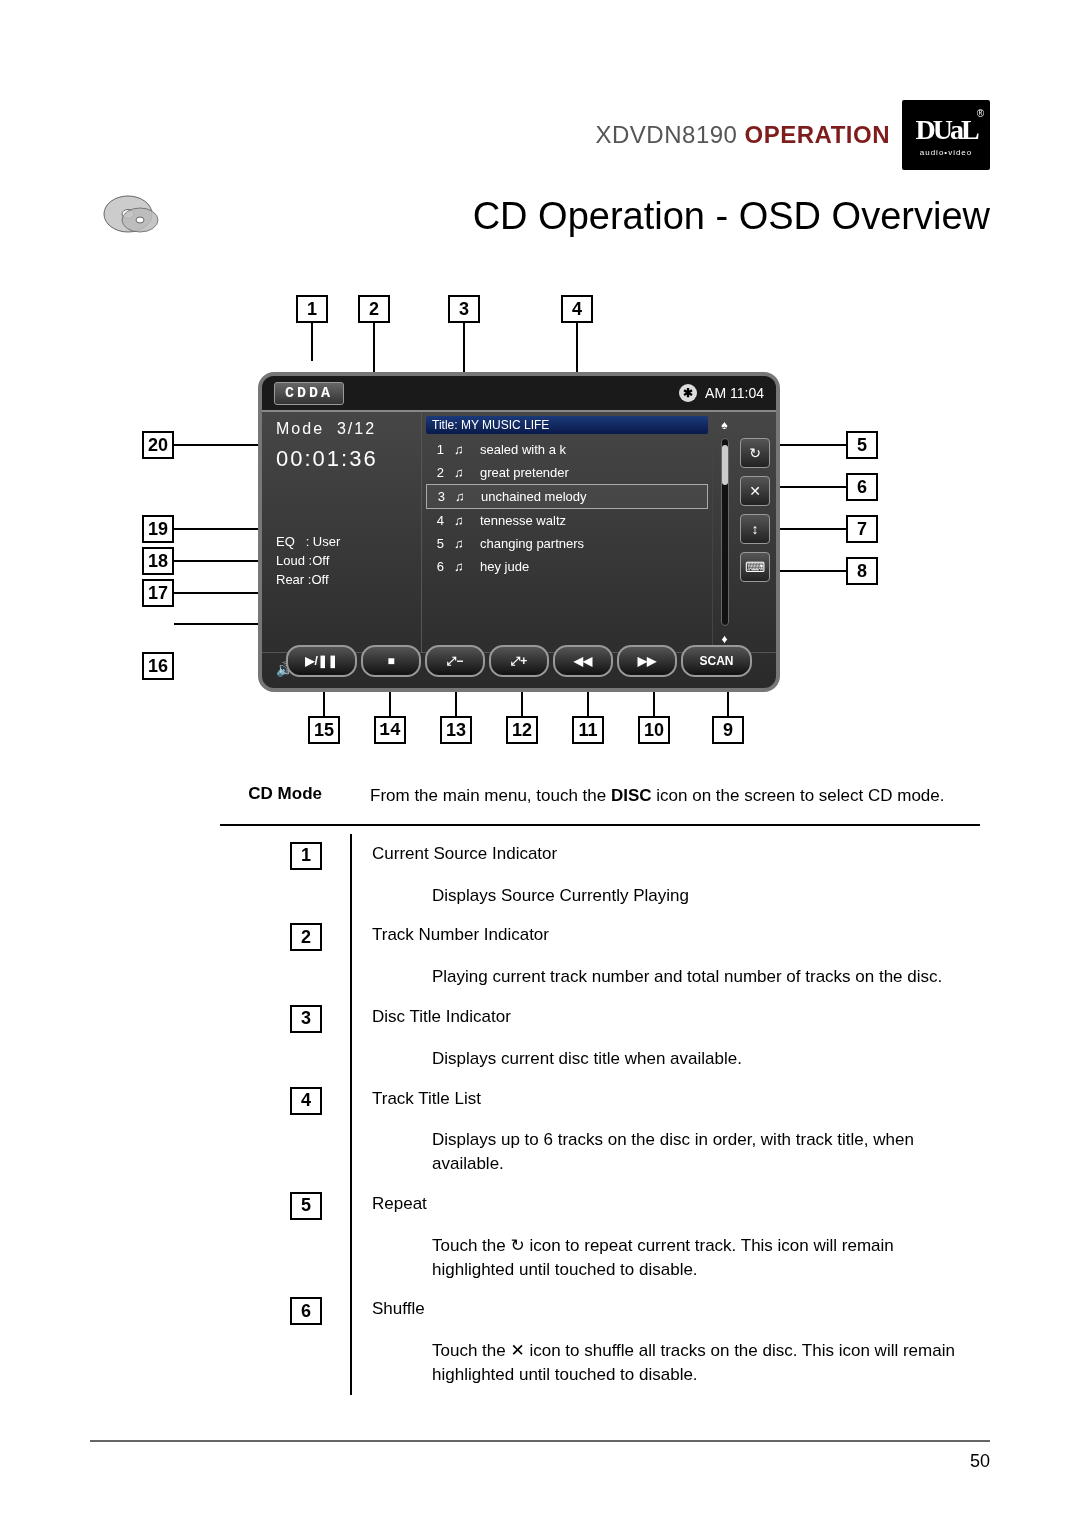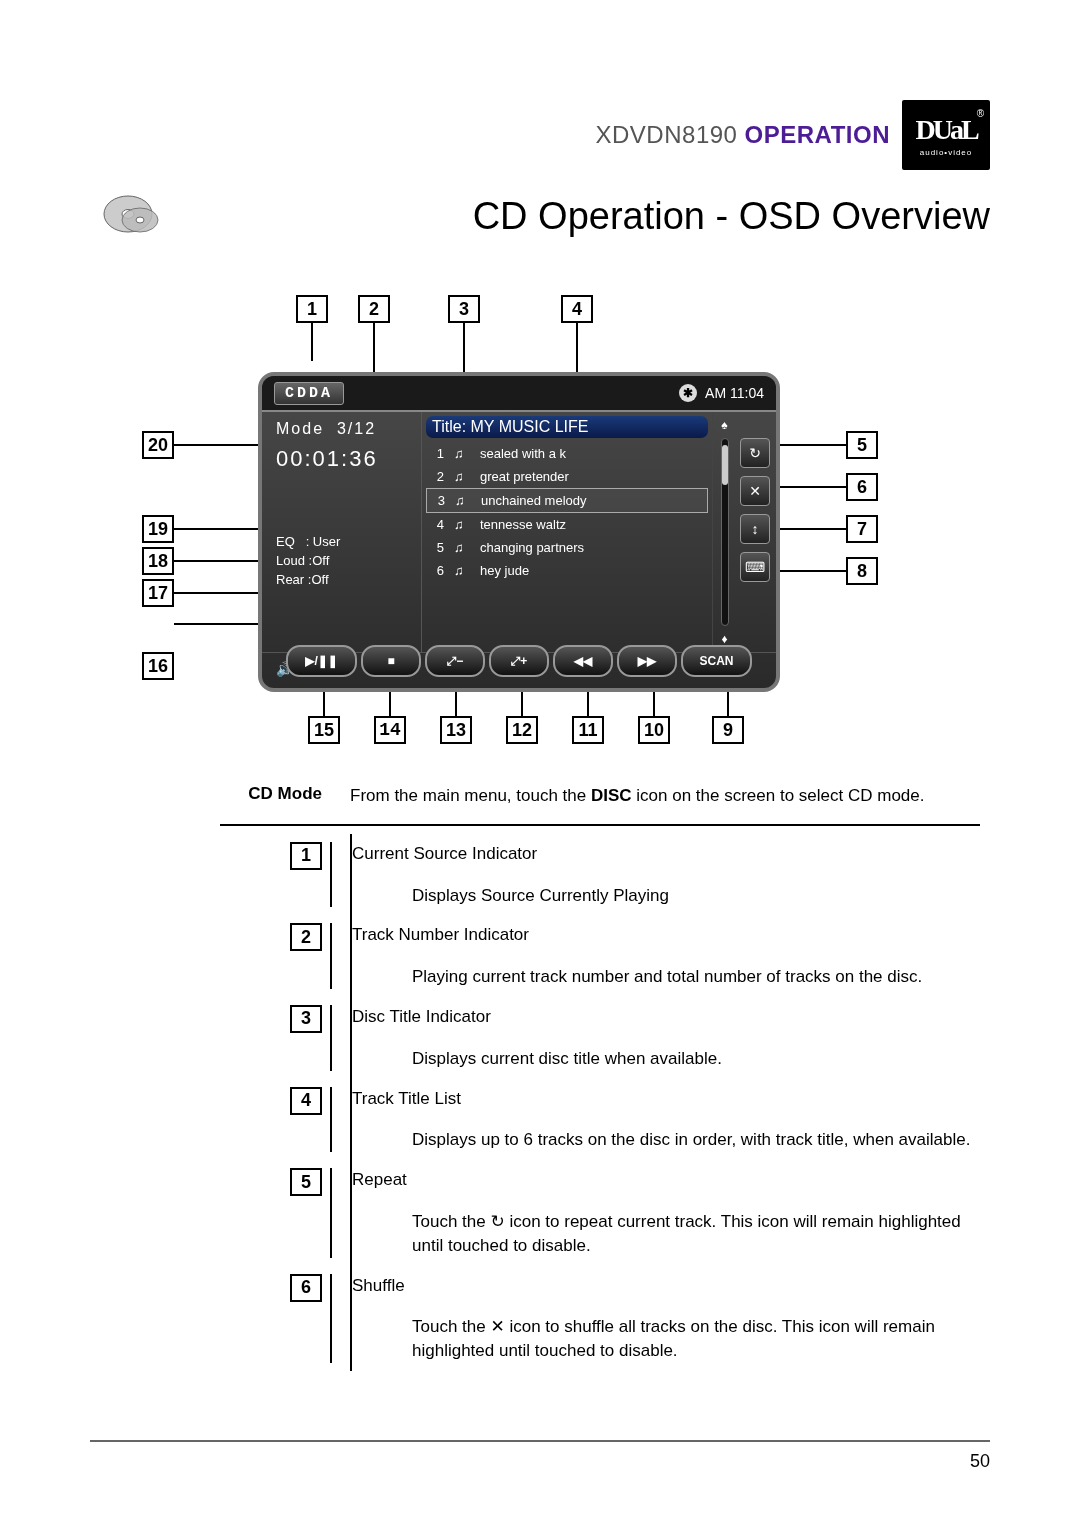--- a/index.html
+++ b/index.html
@@ -20,21 +20,21 @@
   
   .header {
     position: absolute;
     top: 100px;
     right: 90px;
     display: flex;
     align-items: center;
     gap: 12px;
   }
   .header-text { font-size: 24px; color: #555; letter-spacing: 0.5px; }
-  .header-text b { color: #4c1d95; }
+  .header-text b { color: #7f1d1d; }
   .logo {
     width: 88px; height: 70px;
     background: #000; color: #fff;
     display: flex; flex-direction: column; align-items: center; justify-content: center;
     border-radius: 2px;
     position: relative;
   }
   .logo-top { font-family: Georgia, serif; font-size: 28px; font-weight: bold; letter-spacing: -3px; }
   .logo-bot { font-size: 8px; letter-spacing: 1px; margin-top: 2px; }
   .logo-dot { position: absolute; top: 8px; right: 6px; font-size: 10px; }
@@ -104,22 +104,22 @@
   .dev-track { font-size: 16px; letter-spacing: 2px; margin-bottom: 8px; }
   .dev-time { font-size: 22px; letter-spacing: 2px; margin-bottom: 62px; font-family: Arial; }
   .dev-status div { margin-bottom: 4px; font-size: 13px; }
   .dev-right { flex: 1; display: flex; }
   .dev-list {
     flex: 1; padding: 4px 4px 0 4px;
     font-size: 13px;
   }
   .dev-title {
     background: linear-gradient(#1a3a7a,#0a1a4a);
-    padding: 2px 6px; font-size: 16px;
-    border-radius: 7px; margin-bottom: 4px;
+    padding: 2px 6px; font-size: 12px;
+    border-radius: 2px; margin-bottom: 4px;
   }
   .track-row {
     display: flex; align-items: center; gap: 10px;
     padding: 4px 6px; font-size: 13px;
   }
   .track-row.selected { border: 1px solid #aaa; background: rgba(255,255,255,0.05); }
   .track-row .num { width: 12px; text-align: right; }
   .track-row .note { width: 16px; font-size: 13px; }
   .dev-scroll {
     width: 24px;
@@ -175,20 +175,21 @@
 
   
   .desc {
     position: absolute;
     left: 220px; top: 776px;
     width: 760px;
     font-size: 17px;
   }
   .desc-row {
     display: flex;
+    gap: 20px;
     padding: 8px 0;
   }
   .desc-label {
     width: 110px; min-width: 110px;
     text-align: right;
     font-weight: bold;
     padding-right: 8px;
   }
   .desc-label .callout-box { margin-left: auto; }
   .desc-body {

